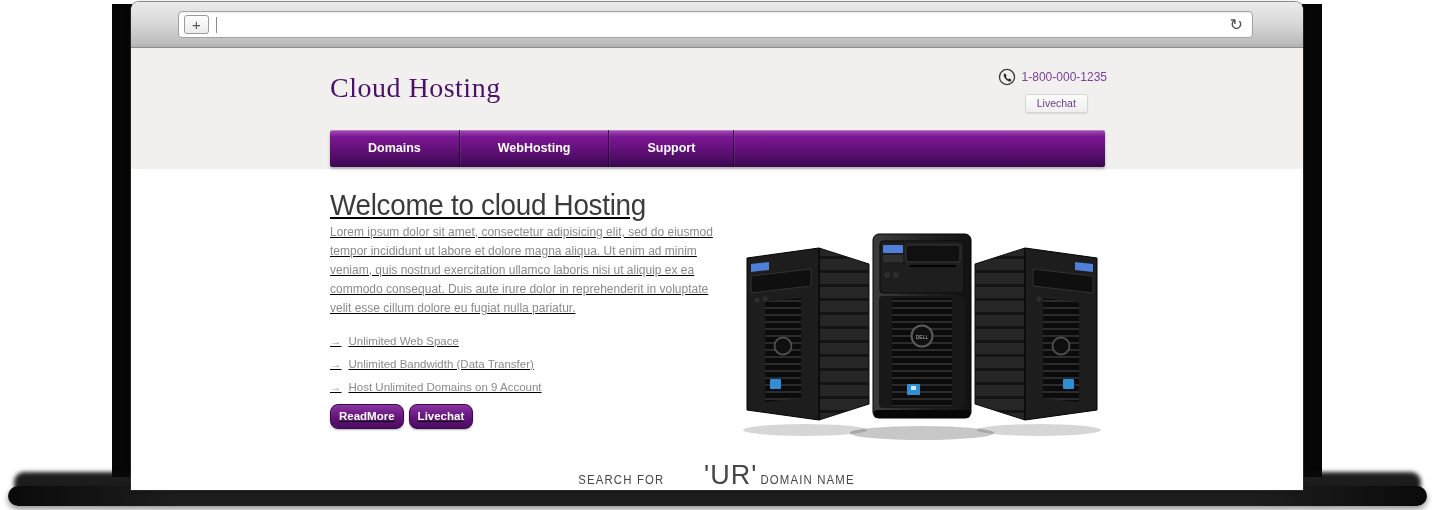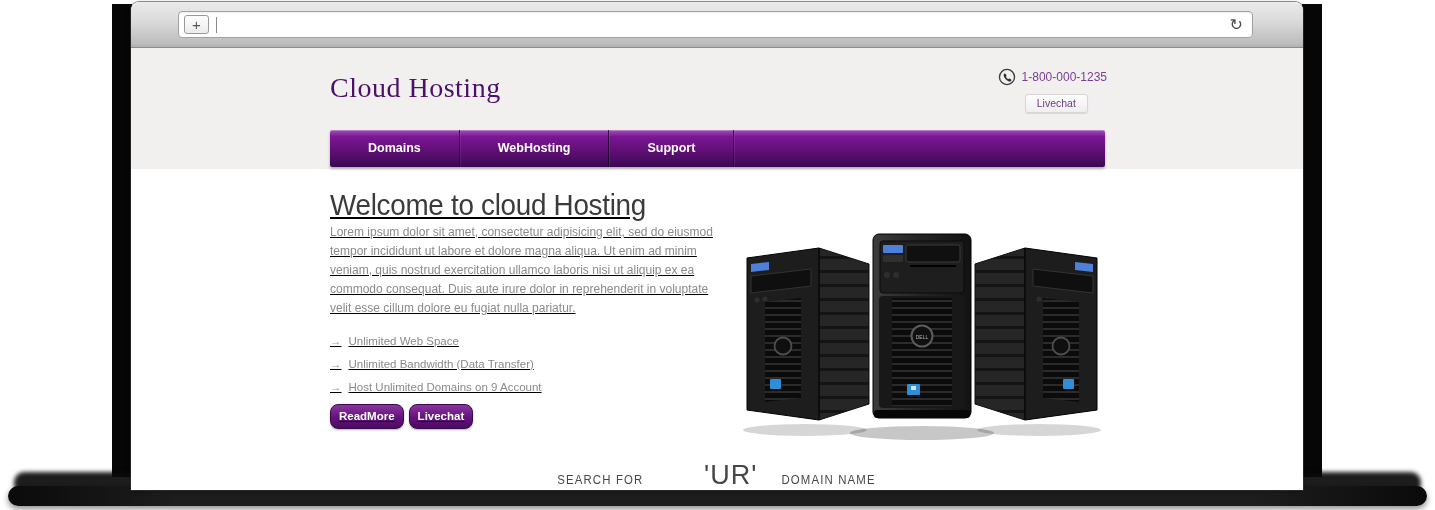--- a/index.html
+++ b/index.html
@@ -66,21 +66,21 @@
   .features li { margin-bottom:11px; font-size:11.5px; color:#8a8a8a; }
   .features .arrow { color:#9a9a9a; margin-right:7px; }
   .cta-row { margin-top:9px; display:flex; gap:5px; }
   .cta { color:#fff; font-size:11.5px; font-weight:bold; padding:5px 8px 6px;
          background:linear-gradient(180deg,#8a35a0 0%,#63137b 55%,#4a0c60 100%);
          border:1px solid #3a0a4c; border-radius:8px; box-shadow:0 1px 2px rgba(0,0,0,.3); cursor:pointer; }
 
   .servers { position:absolute; left:610px; top:184px; }
 
   .search-banner { position:absolute; left:0; right:0; top:412px; display:flex;
-                   justify-content:center; align-items:baseline; gap:22px; color:#474747; }
+                   justify-content:center; align-items:baseline; gap:1px; color:#474747; }
   .search-small { font-size:12px; letter-spacing:1.2px; font-weight:500;
                   transform:scaleX(.95); white-space:nowrap; }
   .search-big { font-size:27px; letter-spacing:1px; font-weight:500;margin-left:36px; }
 </style>
 </head>
 <body>
 
 <div class="stage">
 
   <div class="bezel bezel-left"></div>

